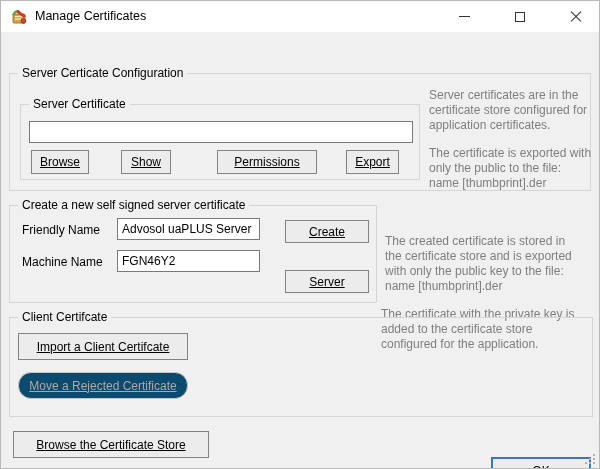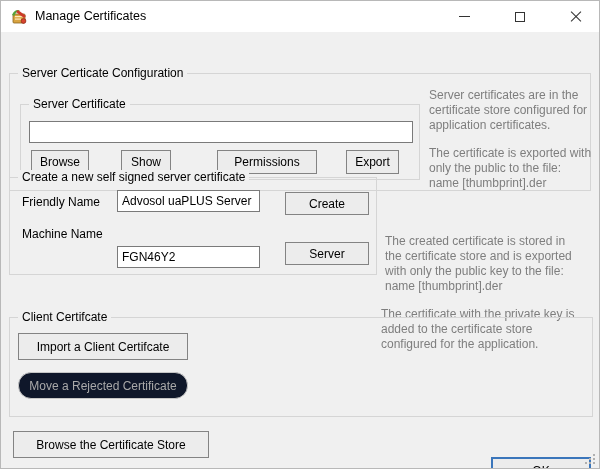--- a/index.html
+++ b/index.html
@@ -25,22 +25,22 @@
   .glyph-close::after { transform:rotate(-45deg); }
 
   
   .group { position:absolute; border:1px solid #d5d5d5; }
   .group-label { position:absolute; top:-8px; left:8px; background:#f0f0f0;
                  padding:0 4px; color:#000; white-space:nowrap; }
 
   
   .btn { position:absolute; background:#ececec; border:1px solid #838383;
          display:flex; align-items:center; justify-content:center;
-         color:#000; cursor:default; white-space:nowrap; }
-  .btn.disabled { background:#0f172a; border-color:#c6c6c6; color:#a9a9a9;border-radius:13px; }
+         color:#000; cursor:default; white-space:nowrap;text-decoration:underline; }
+  .btn.disabled { background:#0c4a6e; border-color:#c6c6c6; color:#a9a9a9;border-radius:13px; }
   .btn.default { border:2px solid #3b76bb; }
 
   .tbox { position:absolute; background:#ffffff; border:1px solid #7a7a7a;
           font-family:"Liberation Sans", sans-serif; font-size:12px; padding:2px 4px; color:#000; }
 
   .field-label { position:absolute; color:#000; white-space:nowrap; }
 
   .info { position:absolute; color:#7e7e7e; line-height:15px; }
   .info p + p { margin-top:13px; }
   .indent1 { padding-left:4px;margin-top:45px; }
@@ -94,28 +94,28 @@
       <div class="btn" style="left:196px; top:45px; width:100px; height:24px;">Permissions</div>
       <div class="btn" style="left:325px; top:45px; width:53px; height:24px;">Export</div>
     </div>
 
     <div class="info" style="left:419px; top:14px; width:163px;">
       <p>Server certificates are in the certificate store configured for application certificates.</p>
       <p>The certificate is exported with only the public to the file: name [thumbprint].der</p>
     </div>
   </div>
 
-  <div class="group" style="left:8px; top:176px; width:368px; height:98px;">
+  <div class="group" style="left:8px; top:204px; width:368px; height:98px;">
     <span class="group-label">Create a new self signed server certificate</span>
 
     <span class="field-label" style="left:12px; top:17px;text-align:center;">Friendly Name</span>
     <input class="tbox" style="left: 107px; top: 12px; width: 143px; height: 22px;" value="Advosol uaPLUS Server">
 
     <span class="field-label" style="left:12px; top:49px;">Machine Name</span>
-    <input class="tbox" style="left: 107px; top: 44px; width: 143px; height: 22px; margin-top: 24px;" value="FGN46Y2">
+    <input class="tbox" style="left: 107px; top: 44px; width: 143px; height: 22px;" value="FGN46Y2">
 
     <div class="btn" style="left:275px; top:14px; width:84px; height:23px;">Create</div>
     <div class="btn" style="left:275px; top:64px; width:84px; height:23px;">Server</div>
   </div>
 
   <div class="info" style="left:380px; top:188px; width:203px;">
     <p class="indent1">The created certificate is stored in the certificate store and is exported with only the public key to the file: name [thumbprint].der</p>
     <p>The certificate with the private key is added to the certificate store configured for the application.</p>
   </div>
 

